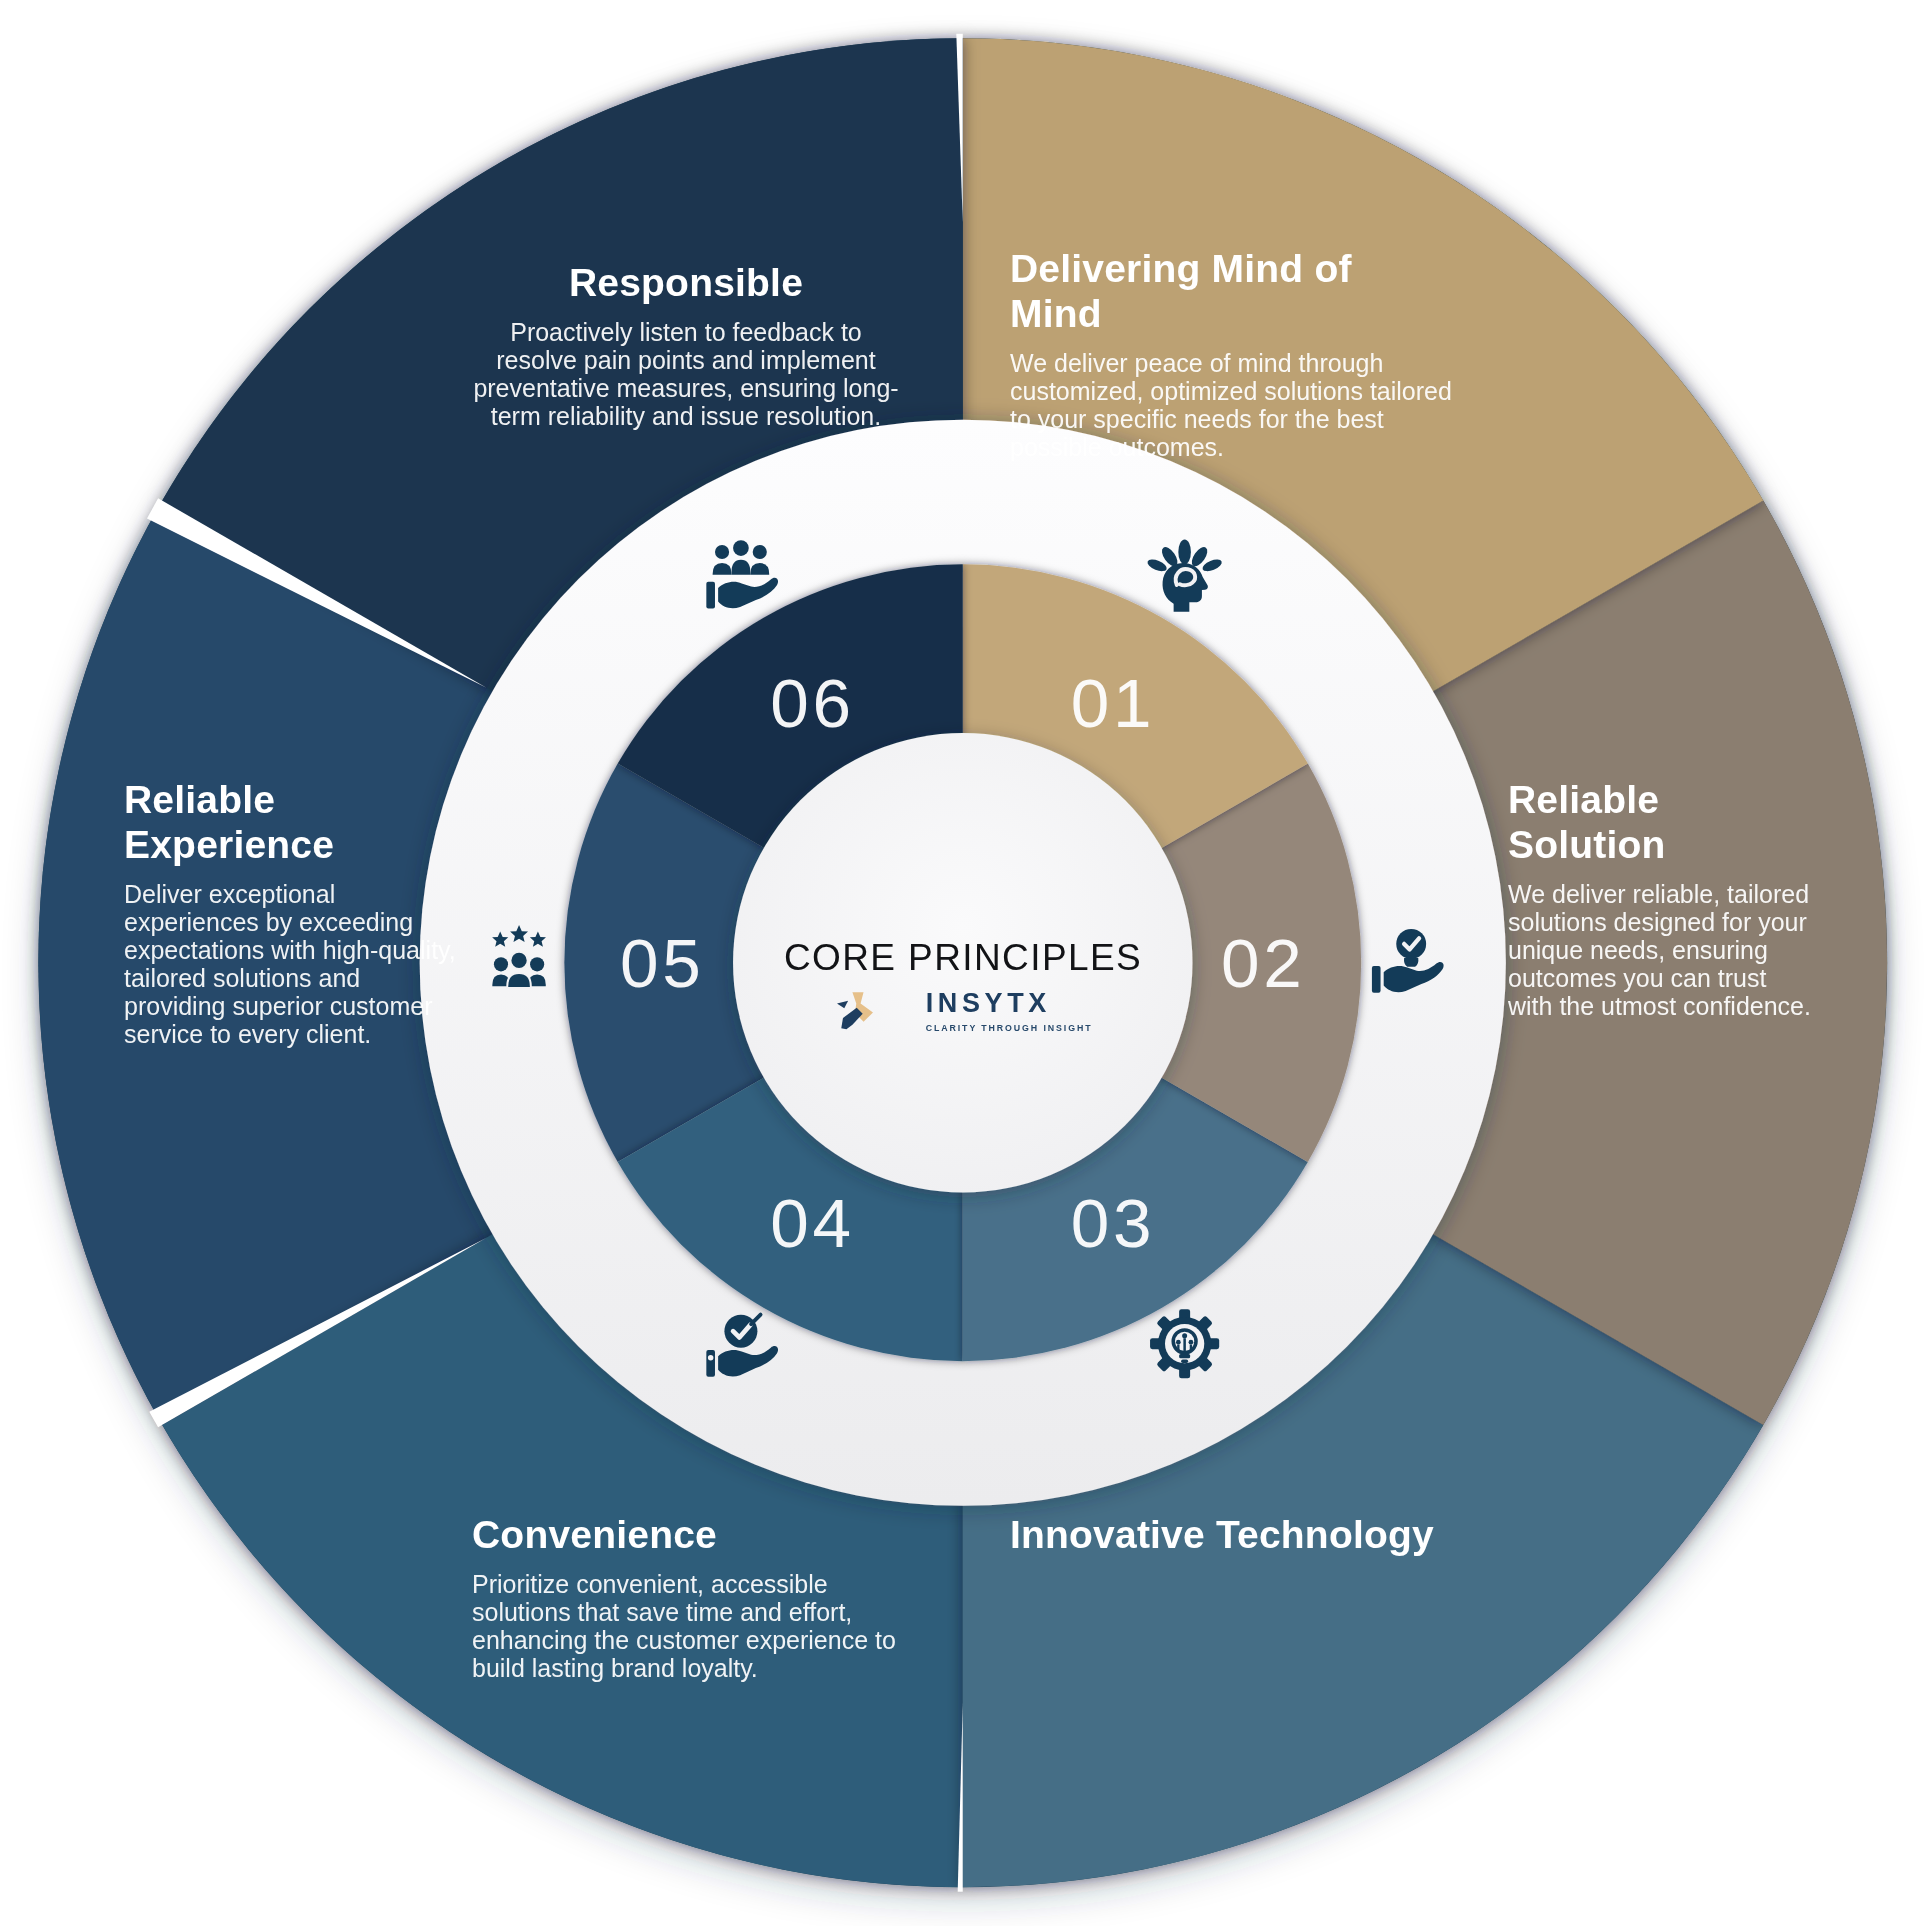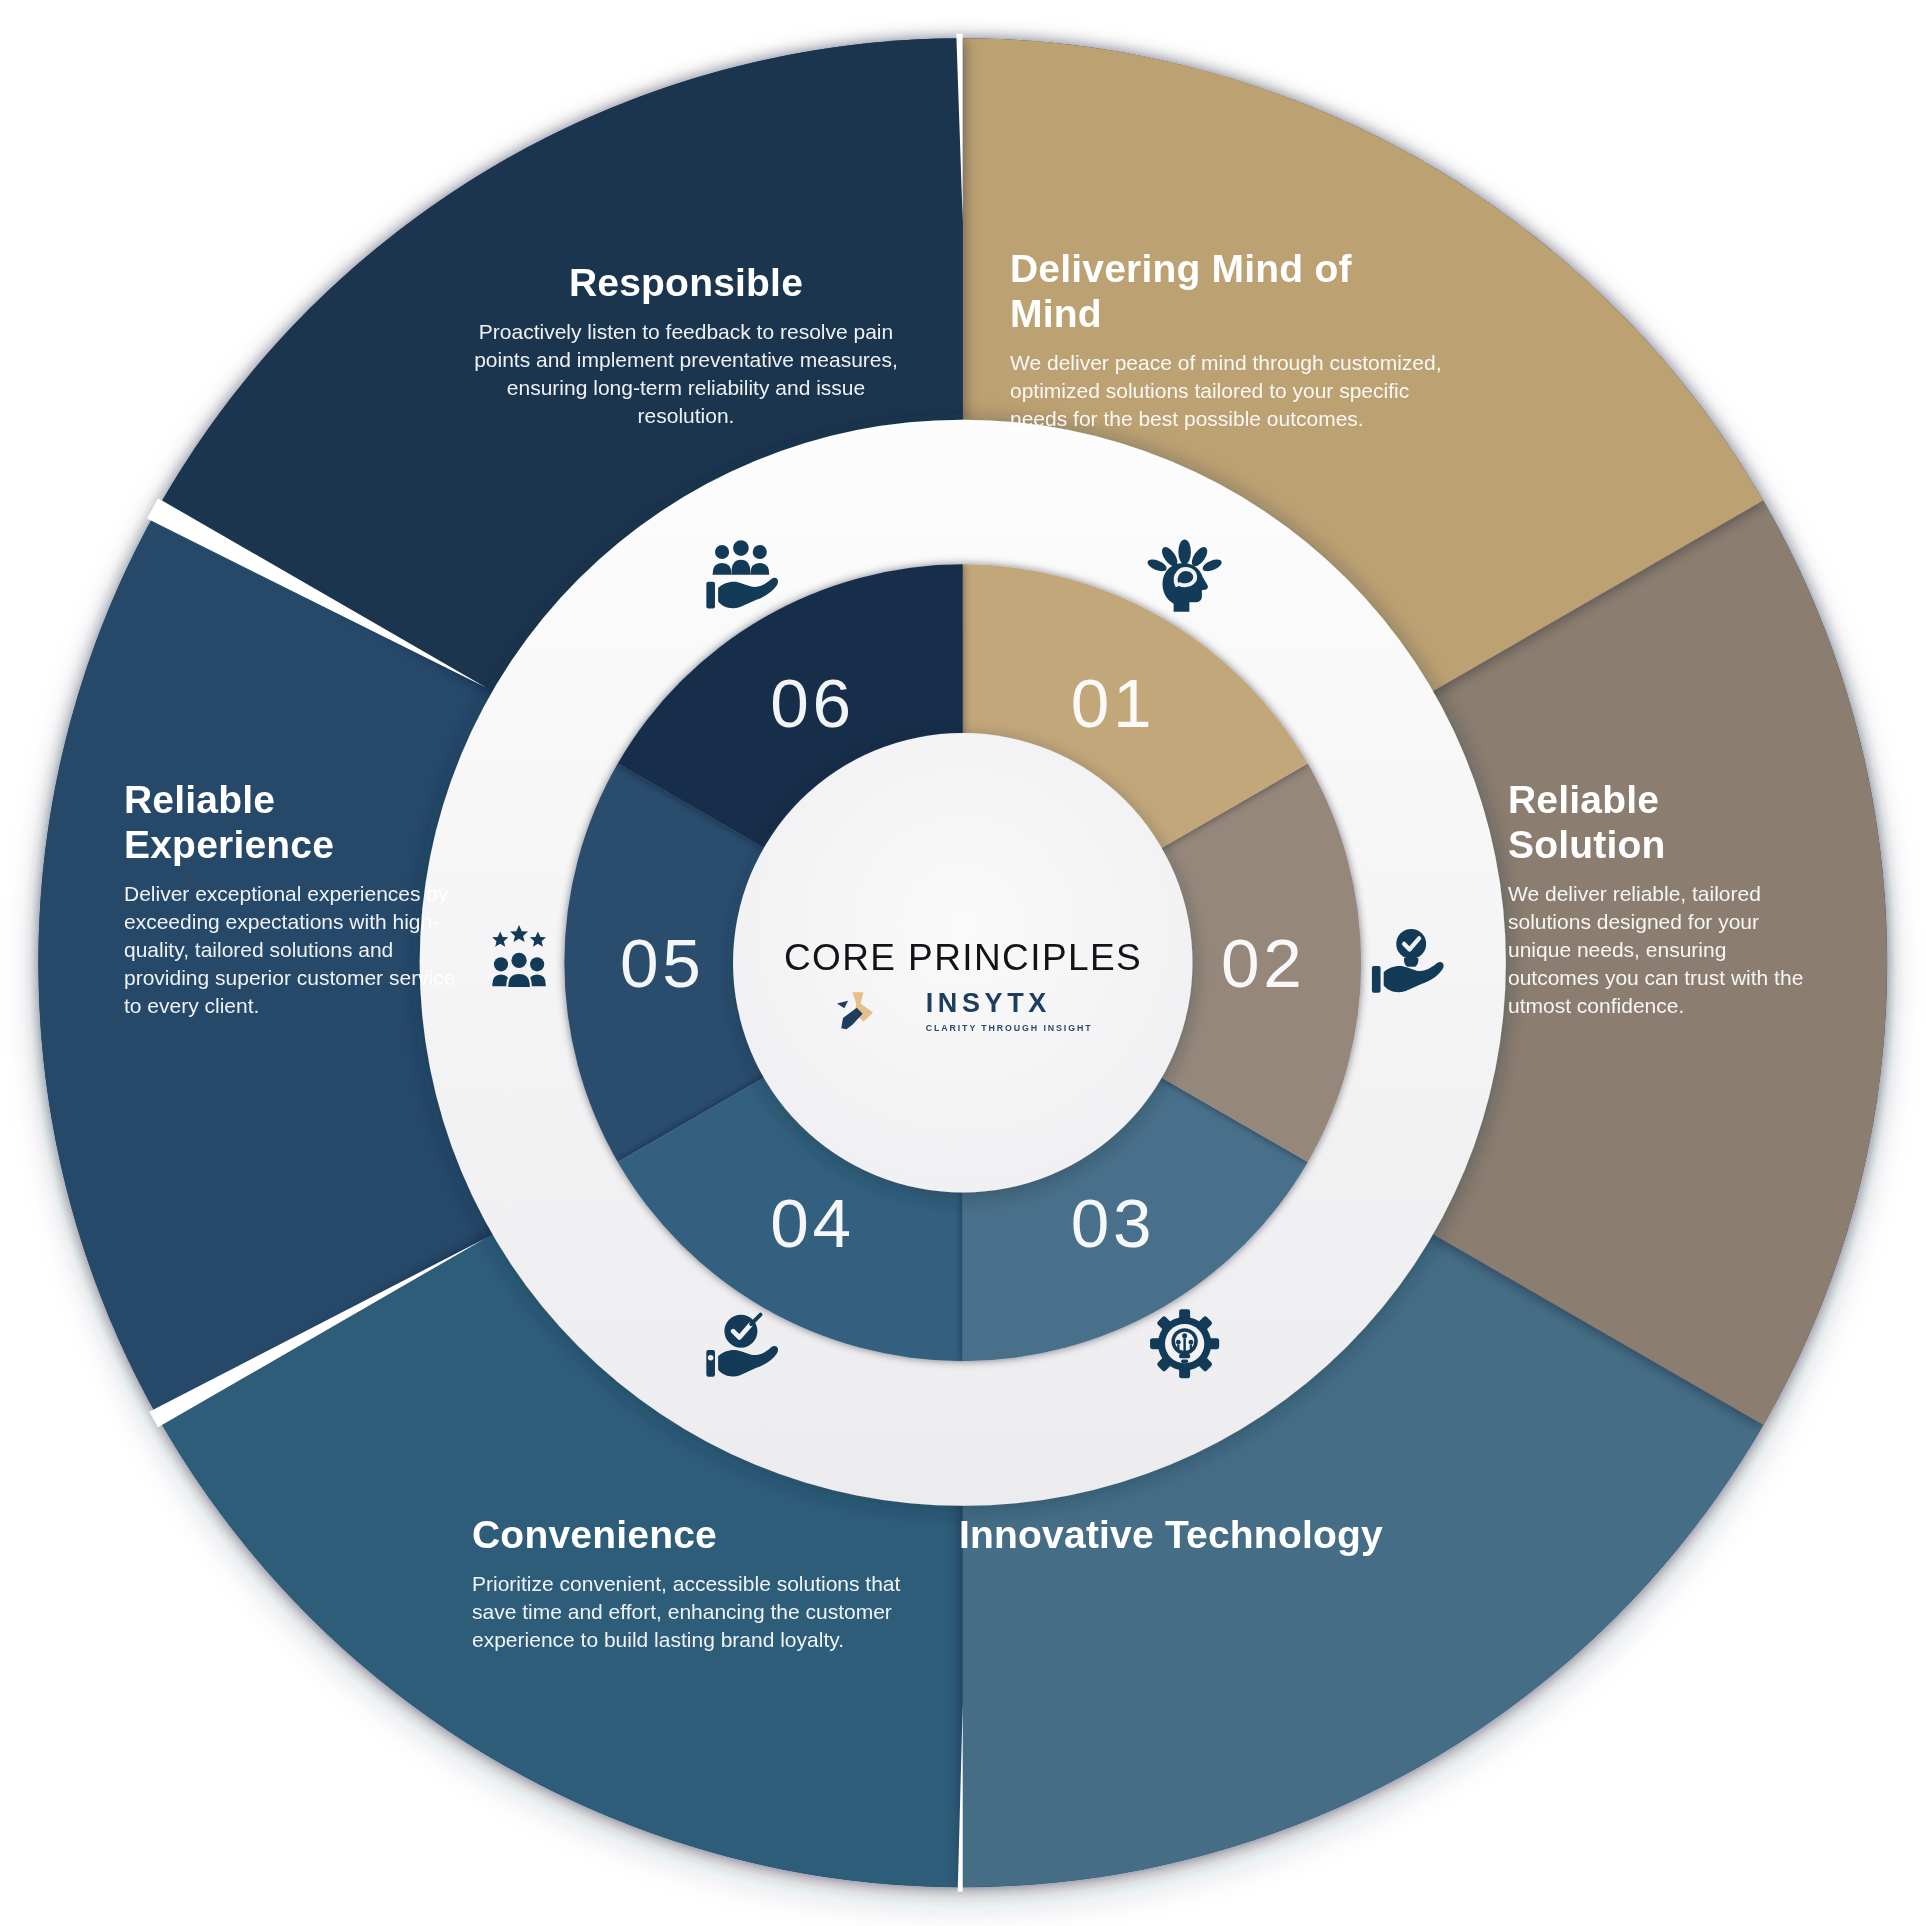--- a/index.html
+++ b/index.html
@@ -2,25 +2,25 @@
 <html style="font-size:7.4px"><head>
 <meta charset="utf-8">
 <style>
   html,body{margin:0;padding:0;background:#ffffff;}
   body{width:1926px;height:1926px;overflow:hidden;font-family:"Liberation Sans","DejaVu Sans",sans-serif;}
   .stage{position:relative;width:1926px;height:1926px;background:#ffffff;}
   .stage svg.infographic{position:absolute;left:0;top:0;}
 
   .seg-label{position:absolute;color:#ffffff;}
   .seg-label h2{margin:0;font-size:39px;font-weight:700;line-height:1.16;letter-spacing:0.2px;}
-  .seg-label p{margin:13px 0 0 0;font-size:21px;line-height:28px;font-weight:400;color:rgba(255,255,255,.93);}
+  .seg-label p{margin:13px 0 0 0;font-size:25px;line-height:28px;font-weight:400;color:rgba(255,255,255,.93);}
 
   .l01{left:1010px;top:246px;width:444px;}
   .l02{left:1508px;top:777px;width:305px;}
-  .l03{left:959px;top:1512px;width:458px;}
+  .l03{left:1010px;top:1512px;width:458px;}
   .l04{left:472px;top:1512px;width:444px;}
   .l05{left:124px;top:777px;width:337px;}
   .l05 h2{max-width:259px;}
   .l06{left:471px;top:260px;width:430px;text-align:center;}
 
   .core-title{position:absolute;left:50%;top:937px;transform:translateX(-50%);
     font-size:37px;font-weight:400;letter-spacing:1.4px;color:#121316;white-space:nowrap;}
   .logo-row{position:absolute;left:50%;top:990px;transform:translateX(-50%);
     display:flex;align-items:center;gap:10.2px;}
   .logo-mark svg{display:block;width:48px;height:40px;}

